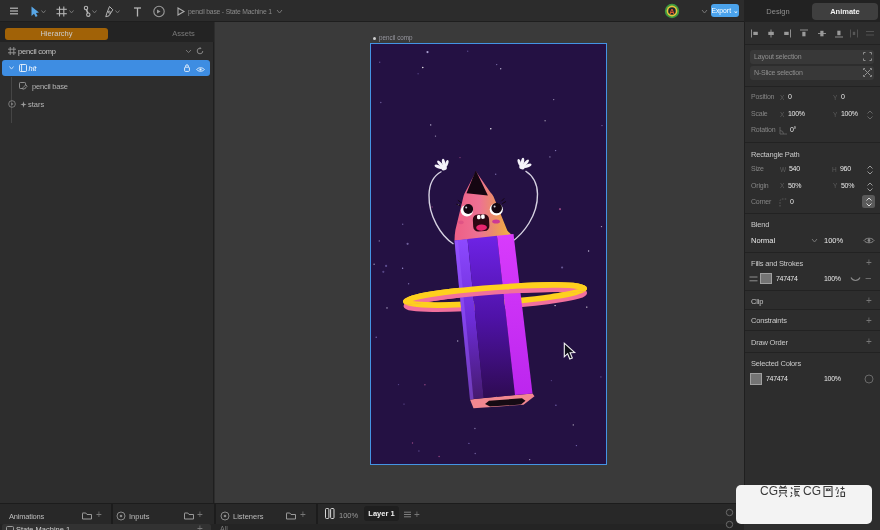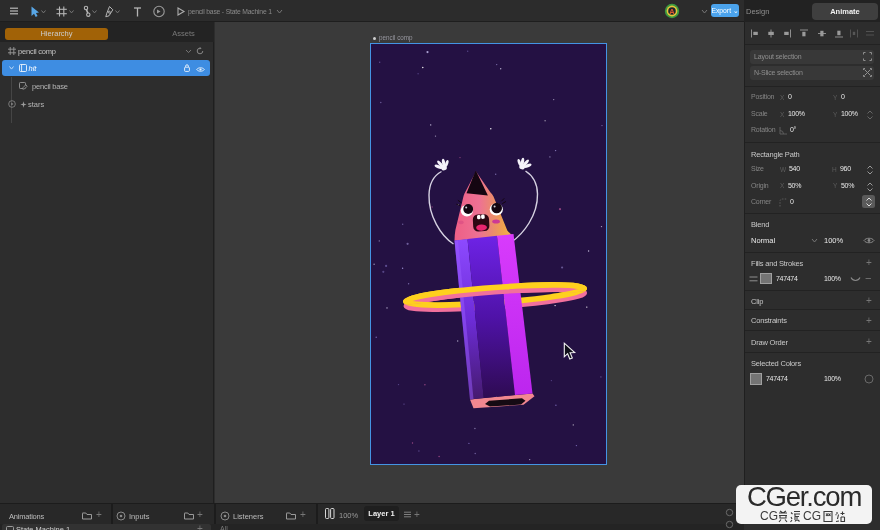--- a/index.html
+++ b/index.html
@@ -74,21 +74,21 @@
       <circle cx="8" cy="8" r="3.8" fill="#20262c"></circle>
       <text x="8" y="10.8" font-size="7.5" fill="#e05a30" text-anchor="middle" font-family="Liberation Sans" font-weight="bold">A</text>
     </svg>
     <div class="abs" style="left:686px;top:7px;font-size:10px;color:#9a9a9a;padding-left:30px;">85%</div>
     <svg class="abs" style="left:701px;top:9px" width="8" height="6">
         <path d="M1 1 l2.5 3 2.5-3" fill="none" stroke="#777" stroke-width="1"></path>
       </svg>
     <div class="abs" style="left:711px;top:3.5px;width:28px;height:13px;background:#4ba3ec;border-radius:3px;color:#fff;font-size:6.8px;text-align:center;line-height:13px;">Export ⌄</div>
 
     <div class="abs" style="left:744px;top:0;width:136px;height:22px;background:#222222;"></div>
-    <div class="abs" style="left:746px;top:2.5px;width:64px;height:17px;color:#8f8f8f;font-size:7.5px;line-height:17px;">Design</div>
+    <div class="abs" style="left:746px;top:2.5px;width:64px;height:17px;color:#8f8f8f;font-size:7.5px;text-align:center;line-height:17px;">Design</div>
     <div class="abs" style="left:812px;top:2.5px;width:66px;height:17px;background:#3f3f3f;border-radius:4px;color:#f2f2f2;font-size:7.5px;font-weight:bold;text-align:center;line-height:17px;">Animate</div>
   </div>
 
   <div class="abs" style="left:0;top:22px;width:214px;height:481px;background:#2d2d2d;border-right:1px solid #1f1f1f;">
     <div class="abs" style="left:0;top:0;width:214px;height:20px;background:#232323;"></div>
     <div class="abs" style="left:5px;top:5.5px;width:103px;height:12px;background:#a16207;border-radius:3px;color:#cccccc;font-size:7.5px;text-align:center;line-height:12px;">Hierarchy</div>
     <div class="abs" style="left:108px;top:5.5px;width:103px;height:12px;color:#7a7a7a;font-size:7.5px;text-align:center;line-height:12px;margin-left:24px;">Assets</div>
 
     <svg class="abs" style="left:8px;top:25px" width="8" height="8" viewBox="0 0 8 8">
       <g stroke="#9a9a9a" stroke-width="0.9" fill="none">
@@ -535,21 +535,20 @@
       <rect x="0.5" y="0.5" width="7" height="7" rx="1" fill="none" stroke="#9a9a9a" stroke-width="1"></rect>
     </svg>
   <div class="abs" style="left:220px;top:524.5px;font-size:7px;color:#7a7a7a;">All</div>
 
   <svg class="abs" style="left:725px;top:508px" width="10" height="22">
     <circle cx="4.5" cy="4.5" r="3.2" fill="none" stroke="#6a6a6a" stroke-width="1"></circle>
     <circle cx="4.5" cy="16.5" r="3.2" fill="none" stroke="#6a6a6a" stroke-width="1"></circle>
   </svg>
 
   <div class="abs" style="left:736px;top:485px;width:136px;height:39px;background:#f3f3f3;border-radius:5px;z-index:50;">
-    <div style="text-align:center;font-size:27.5px;color:#2b2b2b;line-height:27px;margin-top:-2px;letter-spacing:-1.2px;">CGer.com</div>
     <svg width="136" height="14" style="display:block;margin-top:0px">
       <text x="24" y="10" font-size="12" fill="#3a3a3a" font-family="Liberation Sans">CG</text>
       <g stroke="#3a3a3a" stroke-width="1.1" fill="none">
 
         <g transform="translate(42,1)">
           <path d="M1 2 H9 M2 0 L5 2 M5 2 L8 0"></path>
             <path d="M1 4.5 H9 M2 4.5 V7 H8 V4.5"></path>
             <path d="M3 8.5 L1 11 M7 8.5 L9 11"></path>
         </g>
 

